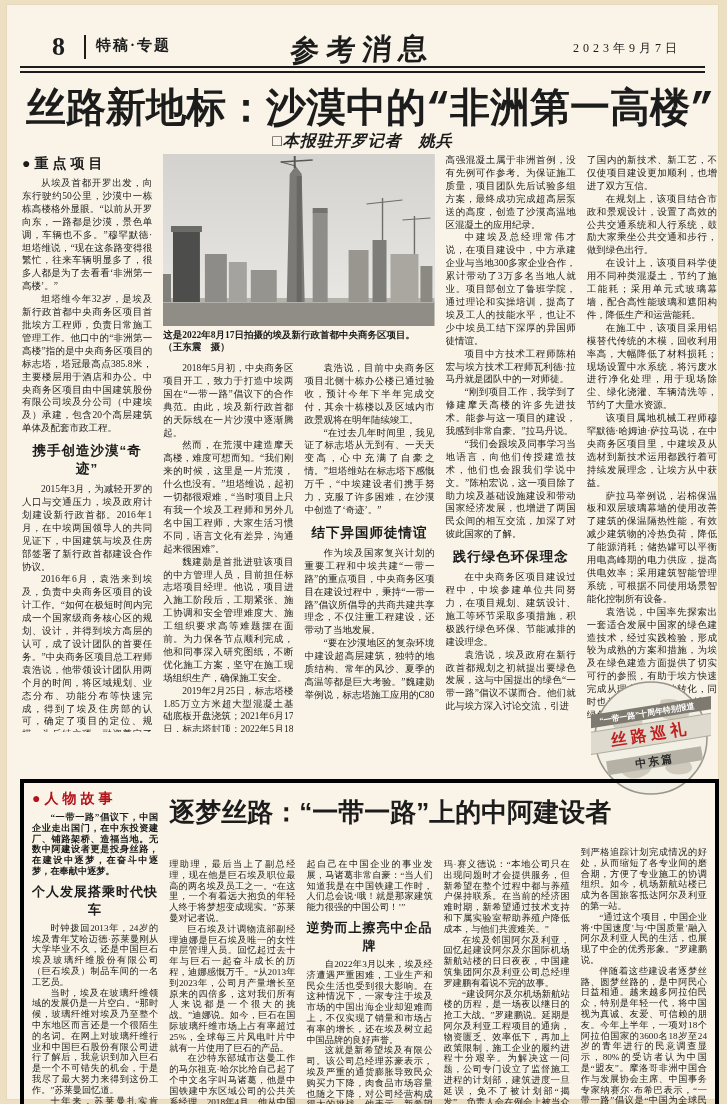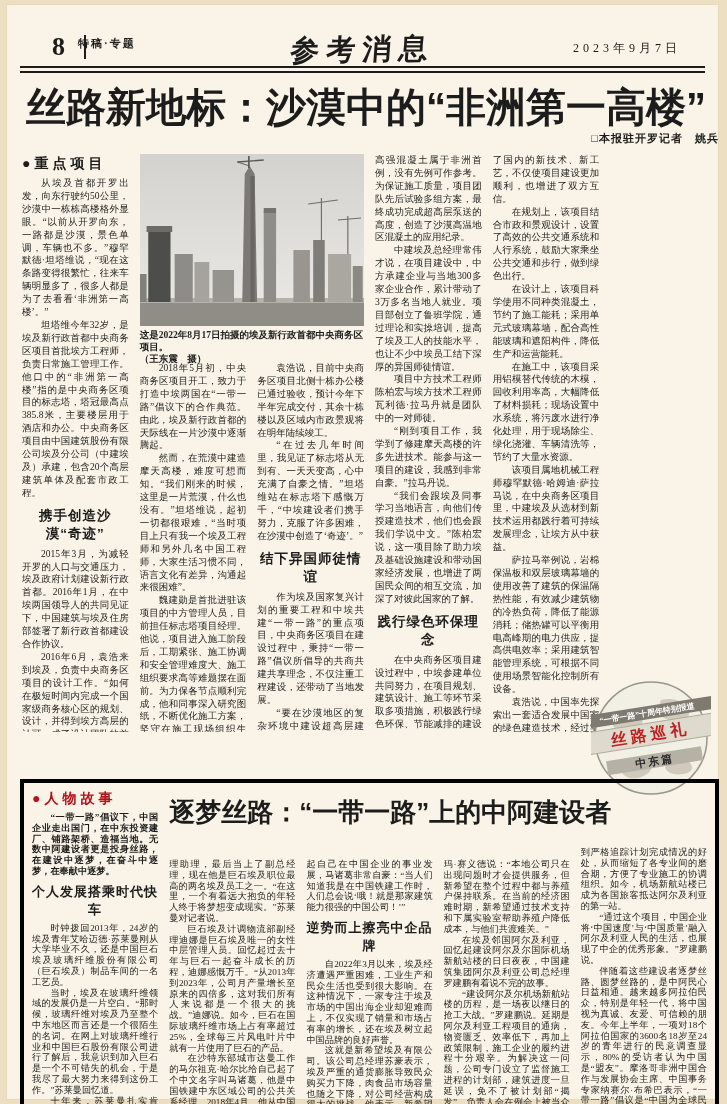--- a/index.html
+++ b/index.html
@@ -2,29 +2,29 @@
 <html><head>
 <meta charset="utf-8">
 <style>
   html,body{margin:0;padding:0;}
   body{width:727px;height:1104px;position:relative;background:#ecdfc2;font-family:"Liberation Serif","DejaVu Serif",serif;color:#1c1c1c;overflow:hidden;}
   .paper{position:absolute;left:6px;top:4px;right:8px;bottom:4px;background:#f9f4e7;box-shadow:inset 0 0 0 1px #e7d9ba;}
   
   .mast-row{position:absolute;left:34px;right:34px;top:28px;height:30px;}
   .pageno{position:absolute;left:12px;top:0;font-size:26px;font-weight:700;font-family:"Liberation Serif",serif;}
   .vr{position:absolute;left:44px;top:3px;width:2px;height:24px;background:#1c1c1c;}
-  .section-name{position:absolute;left:38px;top:4px;font-size:11px;font-weight:700;letter-spacing:2px;}
+  .section-name{position:absolute;left:56px;top:4px;font-size:15px;font-weight:700;letter-spacing:2px;}
   .masthead{position:absolute;left:0;right:0;top:-2px;text-align:center;font-size:29px;font-weight:700;letter-spacing:7px;transform:skewX(-5deg) rotate(-1deg);}
   .pub-date{position:absolute;right:4px;top:8px;font-size:12px;letter-spacing:4px;}
   .rule2{position:absolute;left:14px;right:14px;top:62px;height:3px;border-top:2px solid #1c1c1c;border-bottom:2px solid #1c1c1c;}
   
-  .headline{position:absolute;left:20px;right:20px;top:76px;text-align:center;font-family:Liberation Sans, sans-serif;font-weight:900;font-size:40px;letter-spacing:0px;white-space:nowrap;}
-  .byline{position:absolute;left:0;right:0;top:127px;text-align:right;font-size:11px;font-weight:700;letter-spacing:1px;}
-  
-  .main-grid{position:absolute;left:16px;top:150px;width:695px;height:578px;display:grid;grid-template-columns:repeat(6,1fr);column-gap:11px;grid-template-rows:208px 1fr;overflow:hidden;}
+  .headline{position:absolute;left:20px;right:20px;top:76px;text-align:center;font-family:Liberation Mono, monospace;font-weight:900;font-size:40px;letter-spacing:0px;white-space:nowrap;}
+  .byline{position:absolute;left:0;right:0;top:127px;text-align:center;font-size:16px;font-weight:700;letter-spacing:1px;font-style:italic;}
+  
+  .main-grid{position:absolute;left:16px;top:150px;width:695px;height:578px;display:grid;grid-template-columns:repeat(5,1fr);column-gap:11px;grid-template-rows:208px 1fr;overflow:hidden;}
   .m-col1{grid-area:1/1/3/2;}
   .m-photo{grid-area:1/2/2/4;}
   .m-col2{grid-area:2/2/3/3;}
   .m-col3{grid-area:2/3/3/4;}
   .m-col4{grid-area:1/4/3/5;}
   .m-col5{grid-area:1/5/3/6;}
   .photo-frame{width:100%;height:172px;background:#dcdbd7;overflow:hidden;}
   .photo-cap{font-size:9.5px;line-height:12px;font-weight:600;margin-top:3px;}
   .photo-credit{font-size:9.5px;line-height:12px;font-weight:600;}
   

